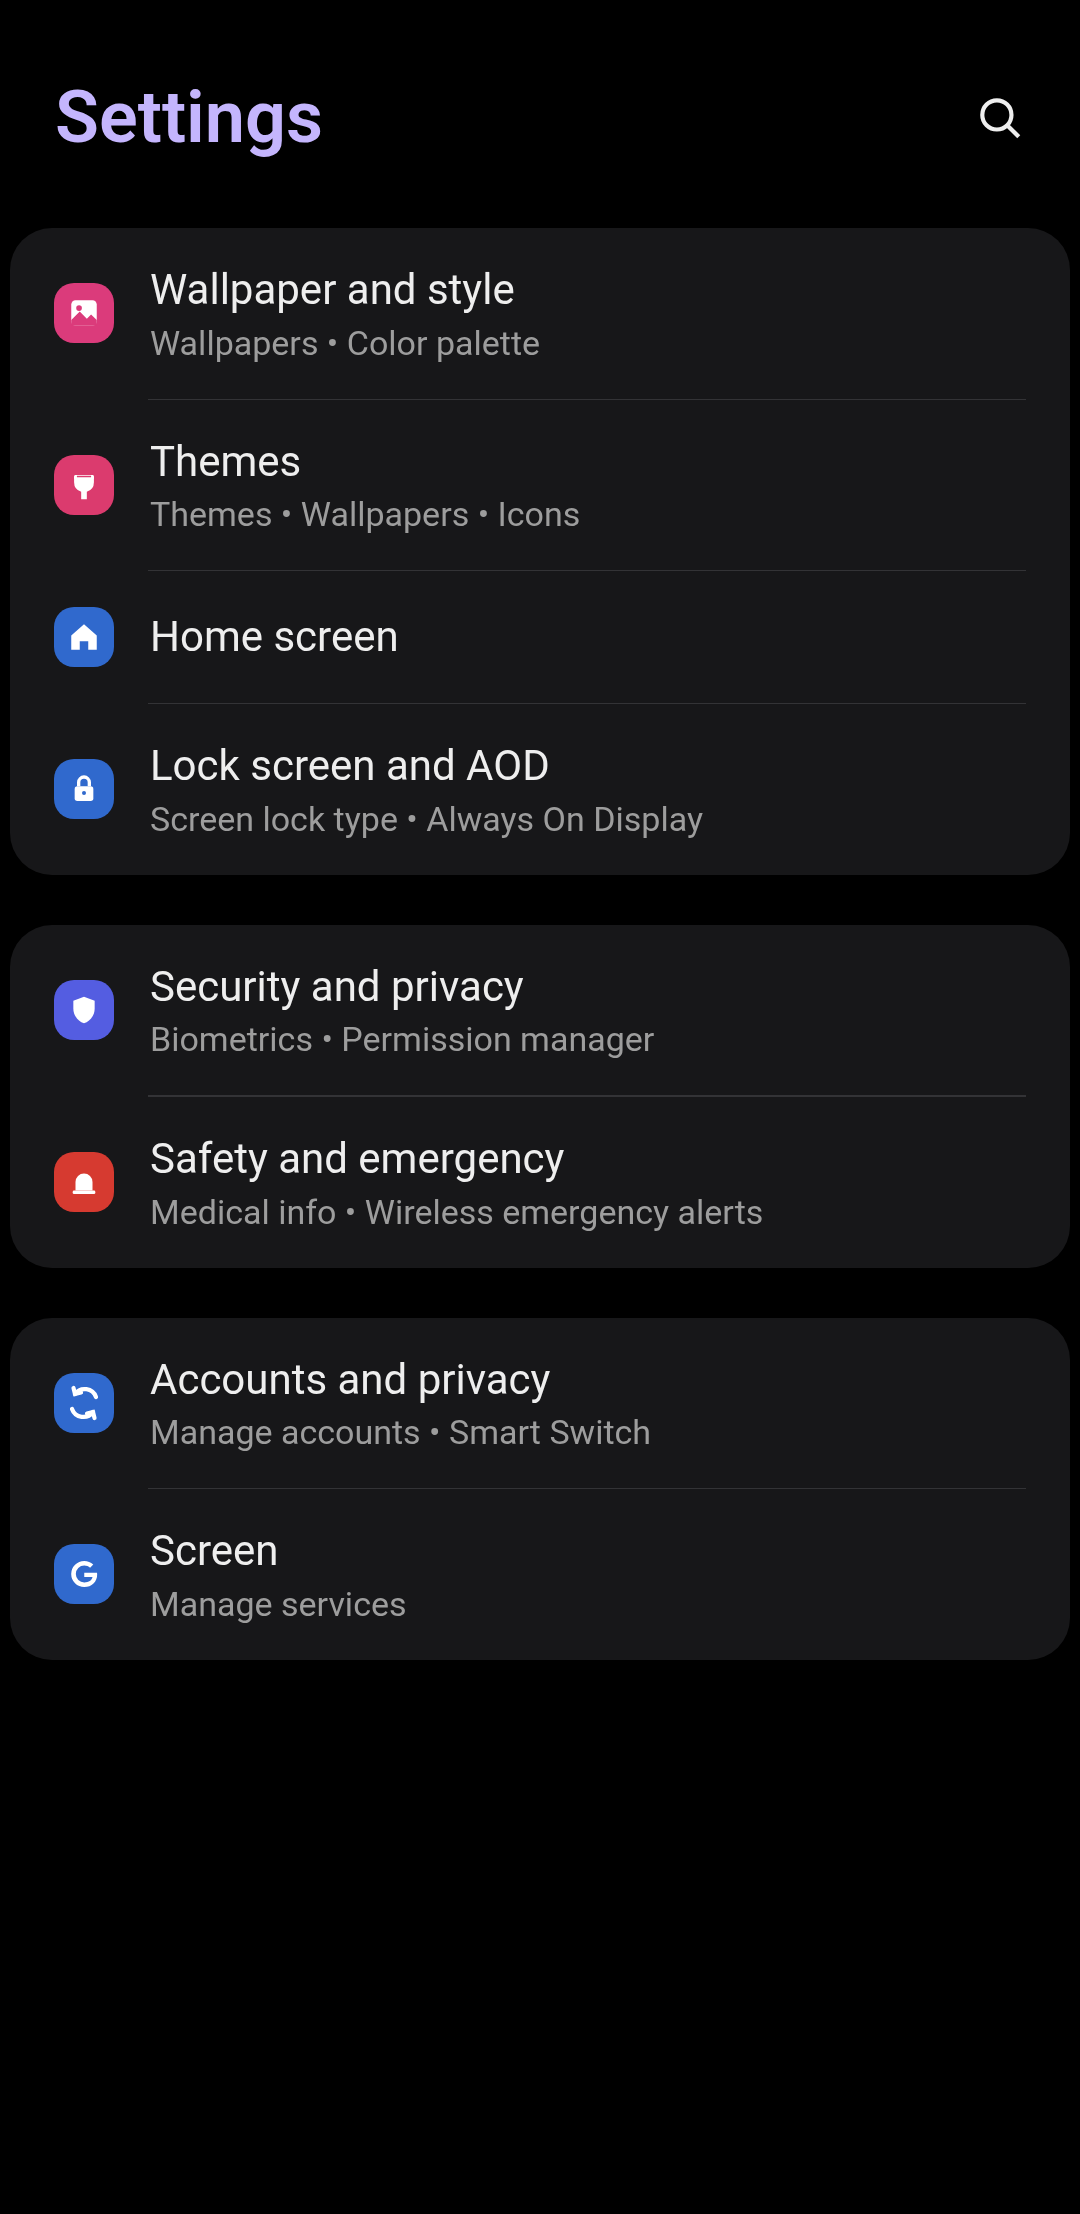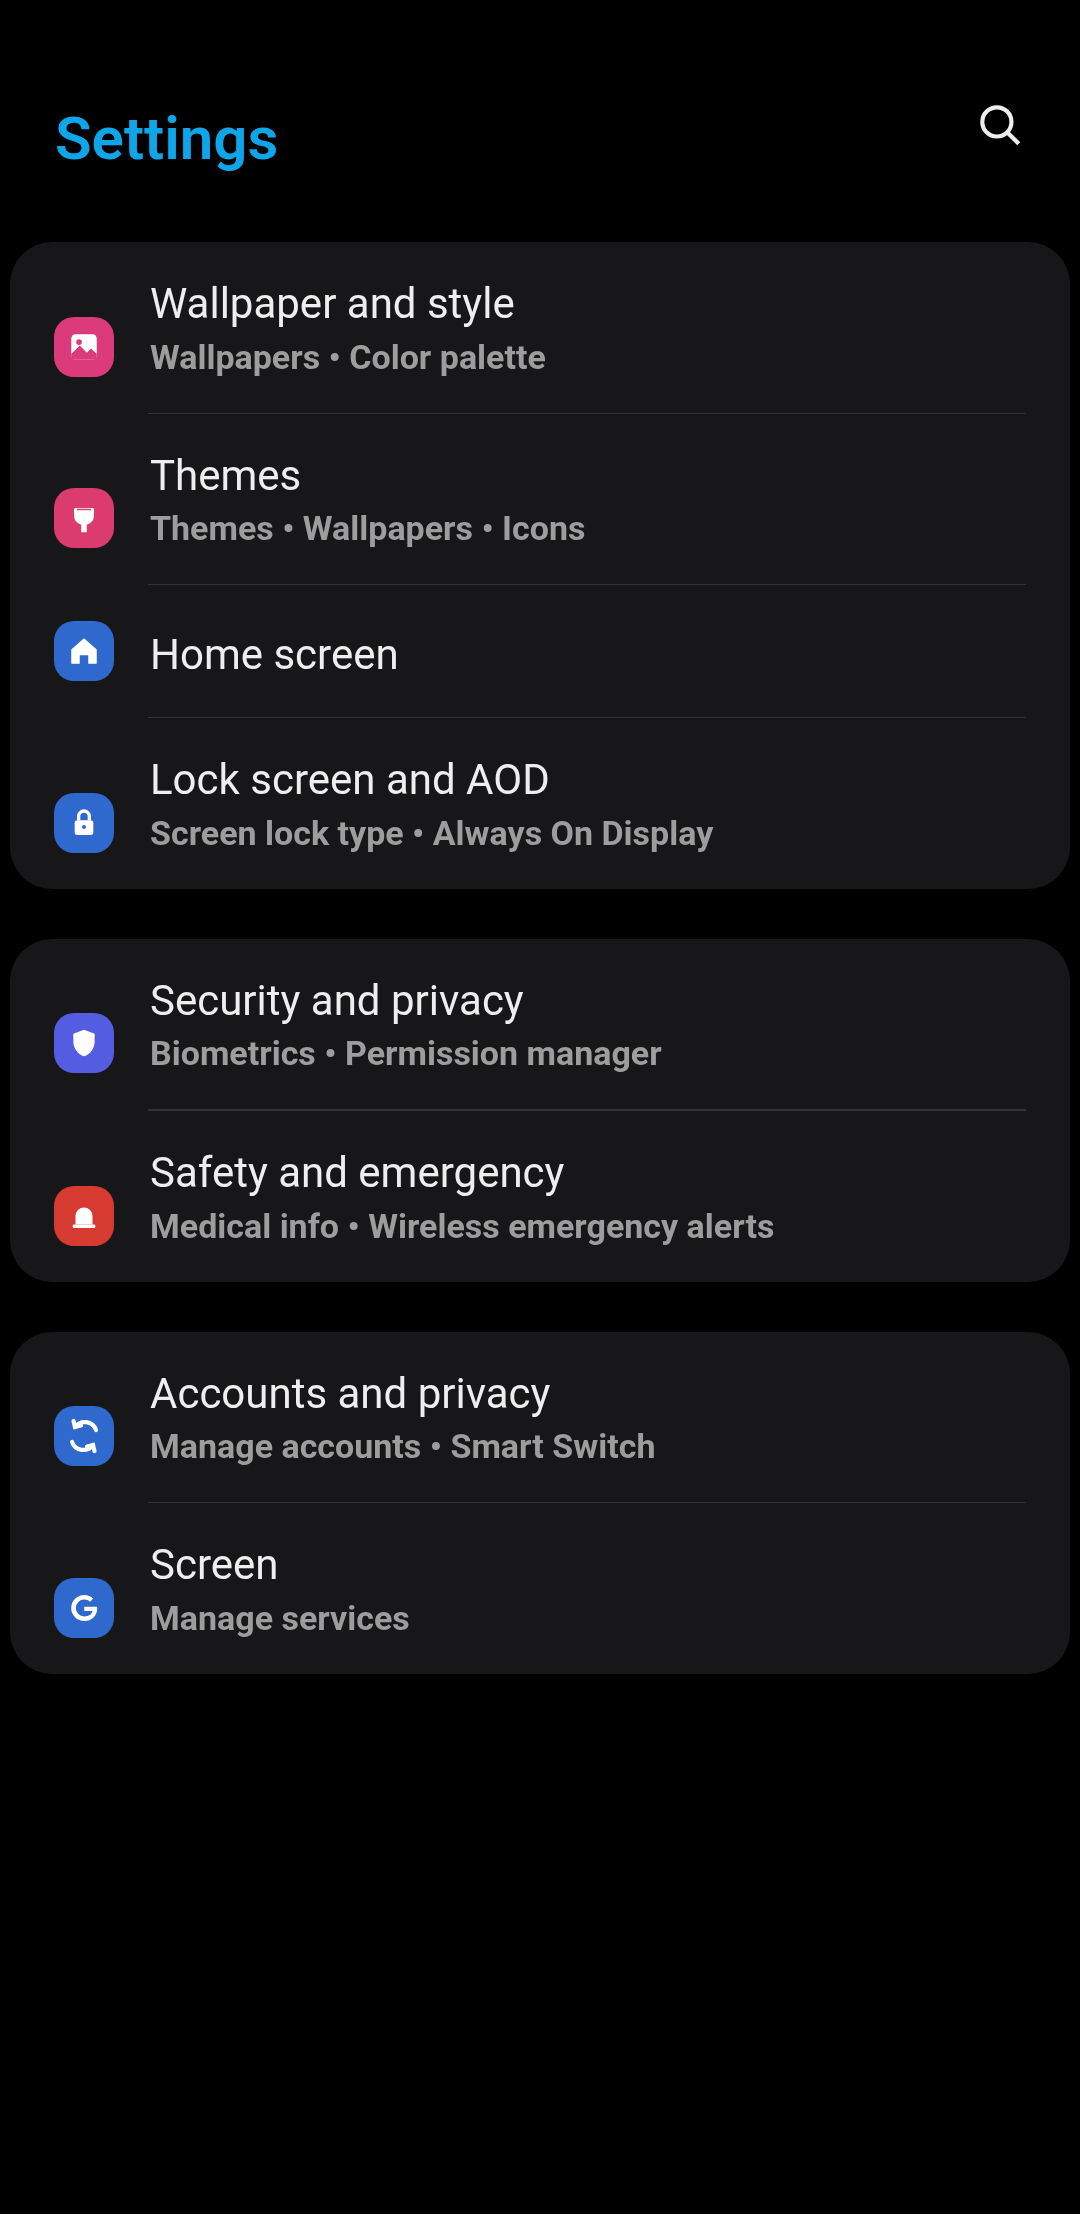--- a/index.html
+++ b/index.html
@@ -10,24 +10,23 @@
       font-family: -apple-system, BlinkMacSystemFont, 'Segoe UI', Roboto, sans-serif;
       overflow: hidden;
     }
     .header {
       display: flex;
       justify-content: space-between;
       align-items: center;
       padding: 75px 55px 68px 55px;
     }
     .header-title {
-      font-size: 60px;
+      font-size: 72px;
       font-weight: 600;
-      color: #0ea5e9;
-      margin-top: 28px;
+      color: #c4b5fd;
     }
     .search-btn {
       width: 50px;
       height: 50px;
       display: flex;
       align-items: center;
       justify-content: center;
       cursor: pointer;
     }
     .search-btn svg {
@@ -35,21 +34,21 @@
       height: 50px;
     }
     .card {
       background: #171719;
       border-radius: 42px;
       margin: 0 10px 50px 10px;
       overflow: hidden;
     }
     .item {
       display: flex;
-      align-items: flex-end;
+      align-items: center;
       padding: 36px 44px 36px 44px;
       cursor: pointer;
     }
     .icon-wrap {
       width: 60px;
       height: 60px;
       border-radius: 20px;
       display: flex;
       align-items: center;
       justify-content: center;
@@ -62,21 +61,20 @@
     .item-title {
       font-size: 42px;
       font-weight: 400;
       color: #eeeeee;
       line-height: 1.25;
     }
     .item-sub {
       font-size: 34px;
       color: #9d9d9d;
       margin-top: 6px;
-      font-weight: bold;
     }
     .divider {
       height: 1px;
       background: #333336;
       margin-left: 138px;
       margin-right: 44px;
     }
     .pink { background: #db3b7b; }
     .pink2 { background: #db3b6e; }
     .blue { background: #3069cd; }

